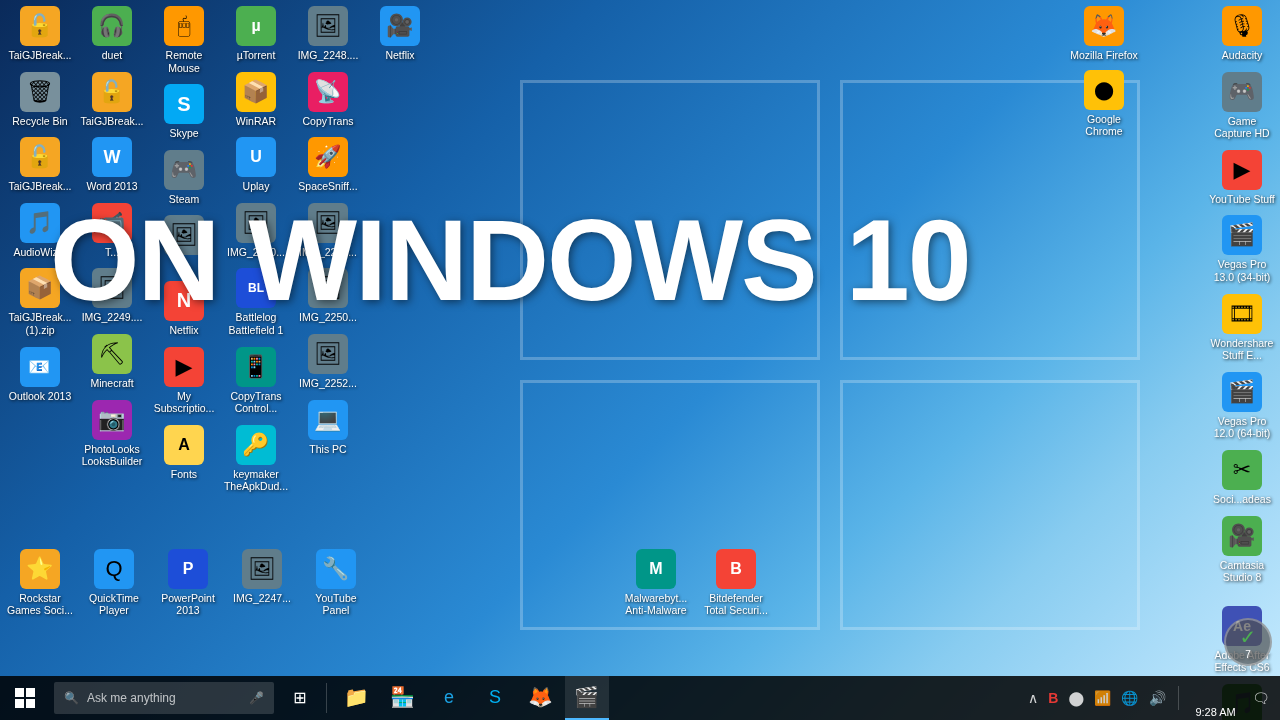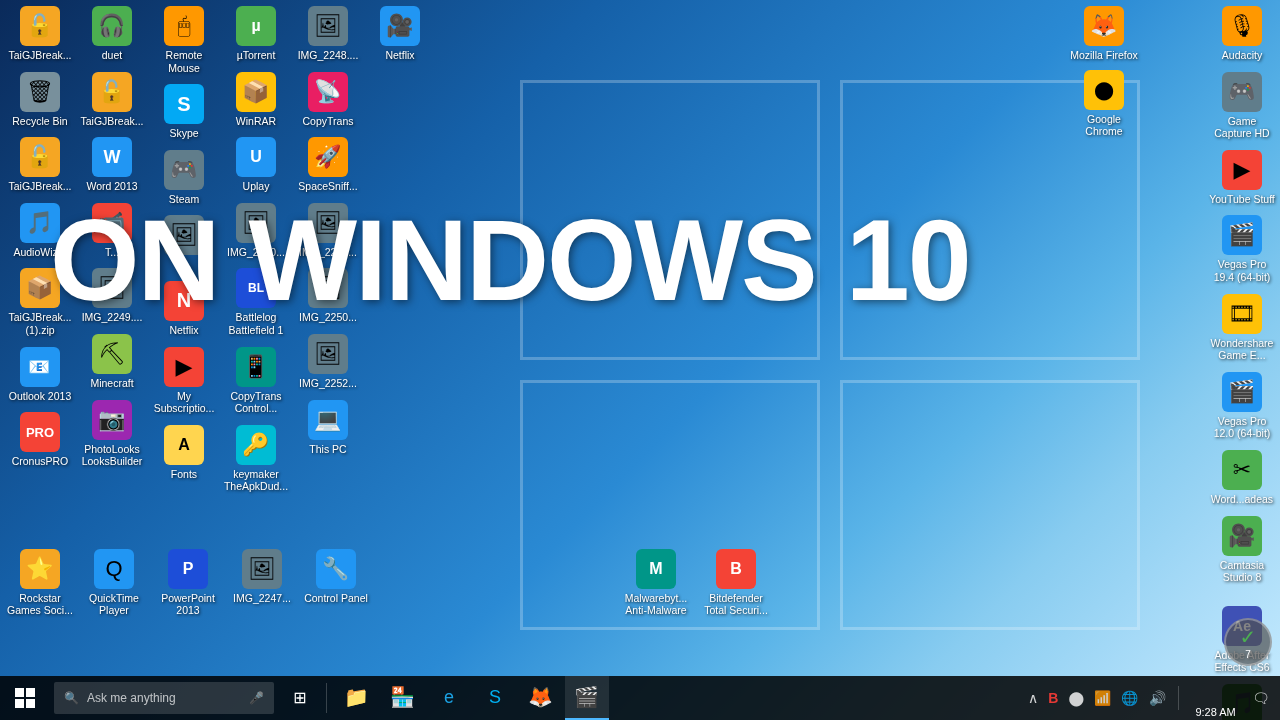--- a/index.html
+++ b/index.html
@@ -286,24 +286,20 @@
         <span class="icon-label">AudioWiz...</span>
       </div>
     <div class="icon-item">
         <div class="icon-img ic-yellow">📦</div>
         <span class="icon-label">TaiGJBreak...(1).zip</span>
       </div>
     <div class="icon-item">
         <div class="icon-img ic-blue" style="font-size:18px;">📧</div>
         <span class="icon-label">Outlook 2013</span>
       </div>
-    <div class="icon-item">
-        <div class="icon-img ic-red" style="font-size:13px;font-weight:bold;color:white;">PRO</div>
-        <span class="icon-label">CronusPRO</span>
-      </div>
   </div>
 
   <div class="icon-col" style="left:76px; top:2px;">
     <div class="icon-item">
         <div class="icon-img ic-green">🎧</div>
         <span class="icon-label">duet</span>
       </div>
     <div class="icon-item">
         <div class="icon-img ic-yellow">🔓</div>
         <span class="icon-label">TaiGJBreak...</span>
@@ -449,33 +445,33 @@
     <div class="icon-item">
         <div class="icon-img ic-gray">🎮</div>
         <span class="icon-label">Game Capture HD</span>
       </div>
     <div class="icon-item">
         <div class="icon-img ic-red">▶</div>
         <span class="icon-label">YouTube Stuff</span>
       </div>
     <div class="icon-item">
         <div class="icon-img ic-blue">🎬</div>
-        <span class="icon-label">Vegas Pro 19.4 (64-bit)</span>
+        <span class="icon-label">Vegas Pro 13.0 (34-bit)</span>
       </div>
     <div class="icon-item">
         <div class="icon-img ic-amber">🎞</div>
-        <span class="icon-label">Wondershare Game E...</span>
+        <span class="icon-label">Wondershare Stuff E...</span>
       </div>
     <div class="icon-item">
         <div class="icon-img ic-blue">🎬</div>
         <span class="icon-label">Vegas Pro 12.0 (64-bit)</span>
       </div>
     <div class="icon-item">
         <div class="icon-img ic-green">✂</div>
-        <span class="icon-label">Word...adeas</span>
+        <span class="icon-label">Soci...adeas</span>
       </div>
     <div class="icon-item">
         <div class="icon-img ic-green">🎥</div>
         <span class="icon-label">Camtasia Studio 8</span>
       </div>
     <div class="icon-item">
         <div class="icon-img ic-indigo" style="font-size:14px;font-weight:bold;color:white;margin-top:12px;">Ae</div>
         <span class="icon-label">Adobe After Effects CS6</span>
       </div>
     <div class="icon-item">
@@ -508,21 +504,21 @@
     <div class="icon-item">
         <div class="icon-img ic-deeporange" style="font-size:16px;font-weight:bold;color:white;">P</div>
         <span class="icon-label">PowerPoint 2013</span>
       </div>
     <div class="icon-item">
         <div class="icon-img ic-gray">🖼</div>
         <span class="icon-label">IMG_2247...</span>
       </div>
     <div class="icon-item">
         <div class="icon-img ic-blue">🔧</div>
-        <span class="icon-label">Control Panel</span>
+        <span class="icon-label">YouTube Panel</span>
       </div>
   </div>
 
 </div>
 
 <div class="notif-circle">
   <span class="check">✓</span>
   <span class="num">7</span>
 </div>
 

